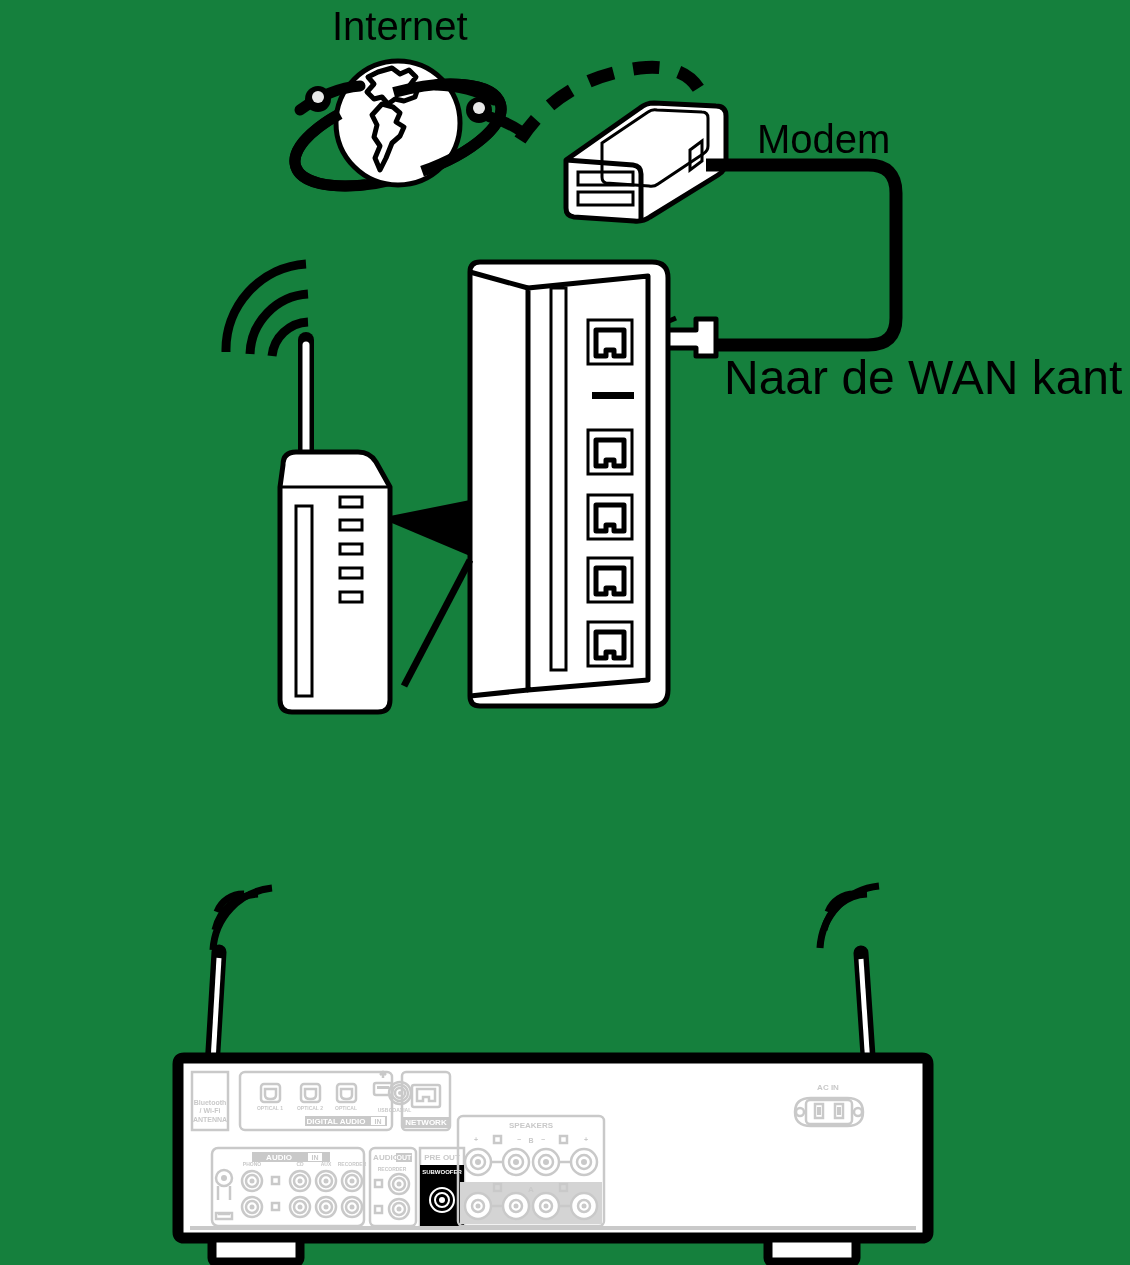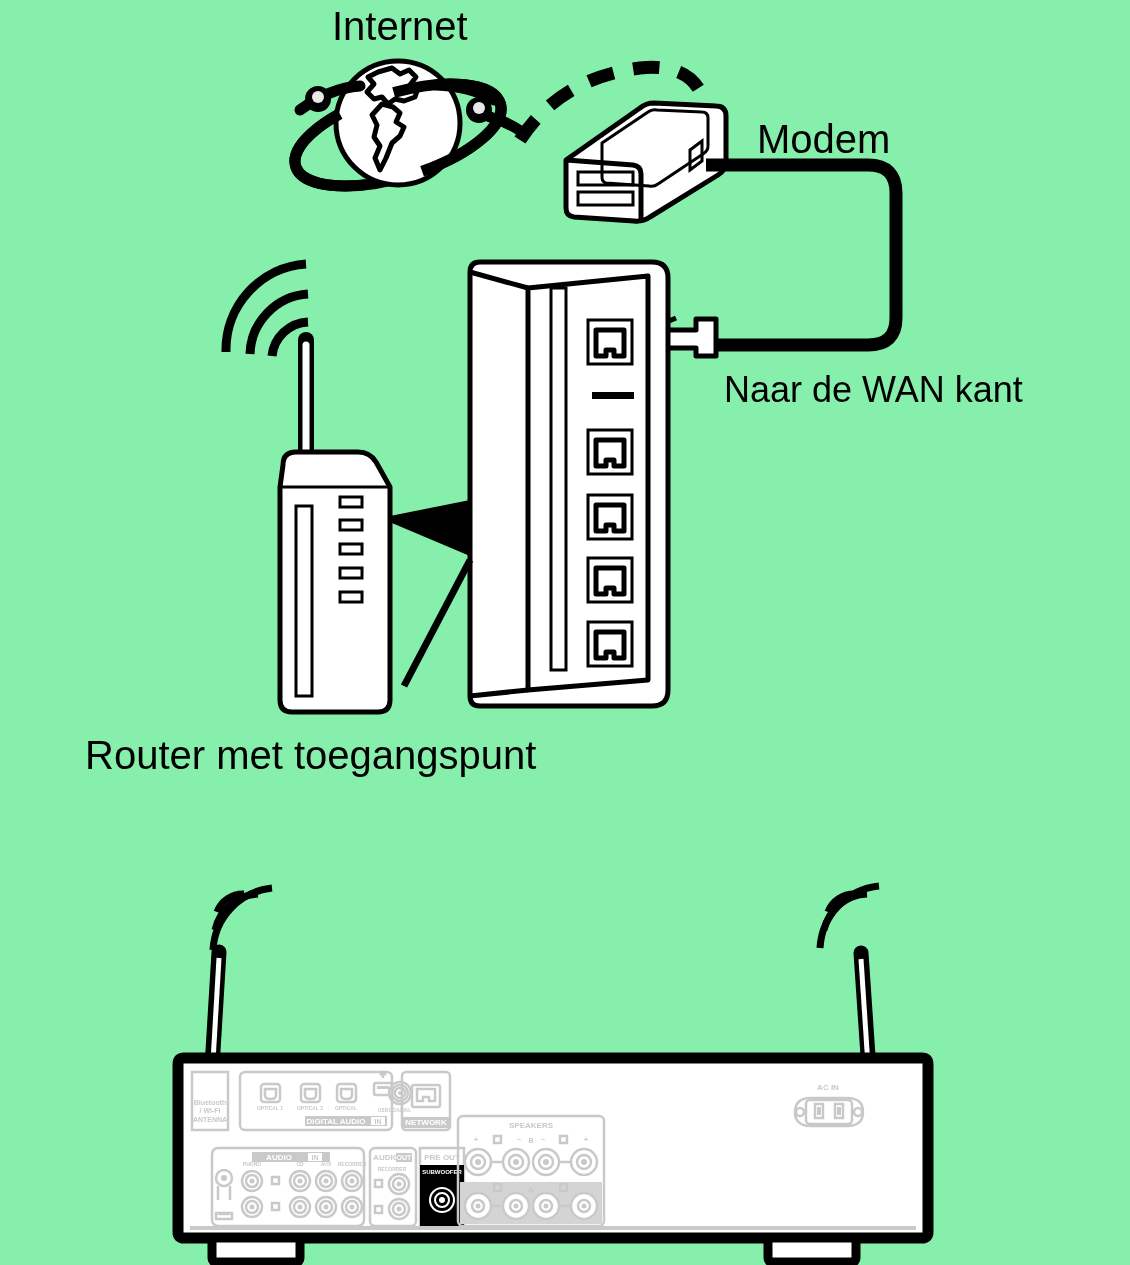--- a/index.html
+++ b/index.html
@@ -5,33 +5,33 @@
   * { box-sizing: border-box; }
   html, body {
     margin: 0; padding: 0;
     background: #ffffff;
     font-family: "Liberation Sans", sans-serif;
   }
   #page {
     position: relative;
     width: 1130px;
     height: 1265px;
-    background: #86efac;
+    background: #15803d;
     overflow: hidden;
   }
   .label {
     position: absolute;
     color: #000;
     font-family: "Liberation Sans", sans-serif;
     white-space: nowrap;
     line-height: 1;
   }
   #label-internet { left: 332px; top: 6px; font-size: 40px; }
   #label-modem    { left: 757px; top: 119px; font-size: 40px; }
-  #label-wan      { left: 724px; top: 372px; font-size: 36px; }
+  #label-wan      { left: 724px; top: 354px; font-size: 48px; }
   #label-router   { left: 85px;  top: 735px; font-size: 40px; }
   svg { position: absolute; left: 0; top: 0; }
   .ln  { fill: none; stroke: #000; stroke-width: 5; }
   .lnT { fill: none; stroke: #000; stroke-width: 3; }
   .thick { fill: none; stroke: #000; stroke-width: 11; stroke-linecap: round; stroke-linejoin: round; }
   .cable { fill: none; stroke: #000; stroke-width: 13; stroke-linecap: butt; stroke-linejoin: round; }
   .dash  { fill: none; stroke: #000; stroke-width: 13; stroke-linecap: butt;
            stroke-dasharray: 26 20; }
   .wfarc { fill: none; stroke: #000; stroke-width: 9; stroke-linecap: butt; }
   .wfarcS{ fill: none; stroke: #000; stroke-width: 7; stroke-linecap: butt; }
@@ -43,21 +43,20 @@
   .panelTxt { fill: #fff; font-family: "Liberation Sans", sans-serif; font-weight: bold; }
 </style>
 </head>
 <body>
 
 <div id="page">
 
   <div class="label" id="label-internet">Internet</div>
   <div class="label" id="label-modem">Modem</div>
   <div class="label" id="label-wan">Naar de WAN kant</div>
-  <div class="label" id="label-router">Router met toegangspunt</div>
 
   <svg width="1130" height="1265" viewBox="0 0 1130 1265">
 
     <g>
 
       <ellipse cx="398" cy="135" rx="107" ry="42" transform="rotate(-17 398 135)" class="thick"></ellipse>
 
       <circle cx="398" cy="123" r="62" class="wht" stroke-width="10"></circle>
 
       <path d="M392 68 L400 74 L409 70 L416 77 L410 85 L418 88

